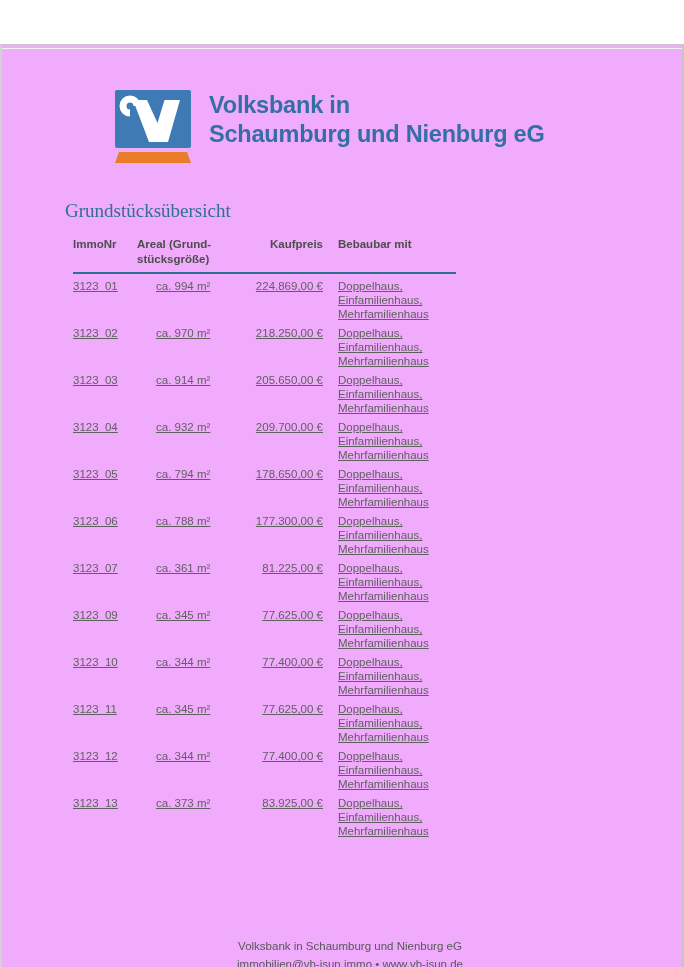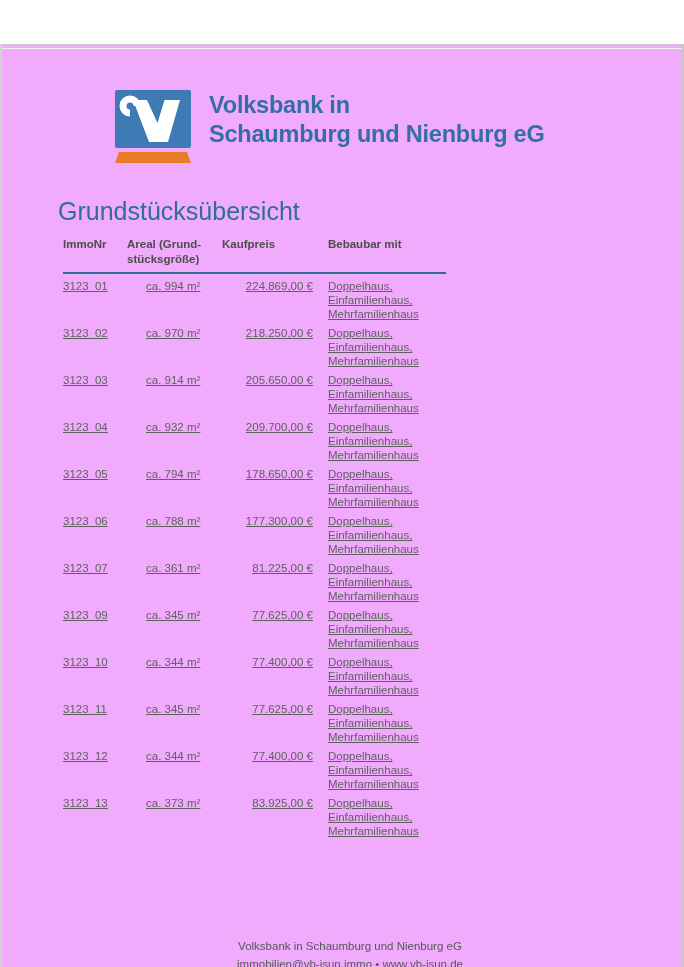--- a/index.html
+++ b/index.html
@@ -32,49 +32,50 @@
     margin-left: 16px; margin-top: 1px;
     color: #336fa4;
     font-weight: bold;
     font-size: 23.5px;
     line-height: 29px;
     letter-spacing: -0.2px;
     white-space: nowrap;
   }
   
   .page-title {
-    position: absolute; left: 56px; top: 153px;
-    font-size: 25px; line-height: 24px;
+    position: absolute; left: 63px; top: 153px;
+    font-size: 19px; line-height: 24px;
     color: #2f7092;
     font-weight: 400;
+    font-family: Liberation Serif, serif;
   }
   
   .grid {
-    position: absolute; left: 61px; top: 191px;
+    position: absolute; left: 71px; top: 191px;
     width: 383px;
     border-collapse: collapse;
     table-layout: fixed;
     font-size: 11.5px;
     color: #606060;
   }
   .grid col.c1 { width: 64px; }
   .grid col.c2 { width: 95px; }
   .grid col.c3 { width: 91px; }
   .grid col.c4 { width: 133px; }
   .grid th {
     font-weight: bold;
     color: #4d4d4d;
     text-align: left;
     vertical-align: top;
     line-height: 15px;
     padding: 0 0 5px 0;
     border-bottom: 2px solid #2e6e90;
     white-space: pre-line;
   }
-  .grid th.kauf { text-align: left; }
+  .grid th.kauf { text-align: right; }
   .grid th.bebaubar { padding-left: 15px; }
   .grid td {
     vertical-align: top;
     line-height: 14px;
     padding: 5px 0 0 0;
     text-decoration: underline;
   }
   .grid td.areal { padding-left: 19px; }
   .grid td.kauf { text-align: right; }
   .grid td.bebaubar { padding-left: 15px; white-space: pre-line; }

